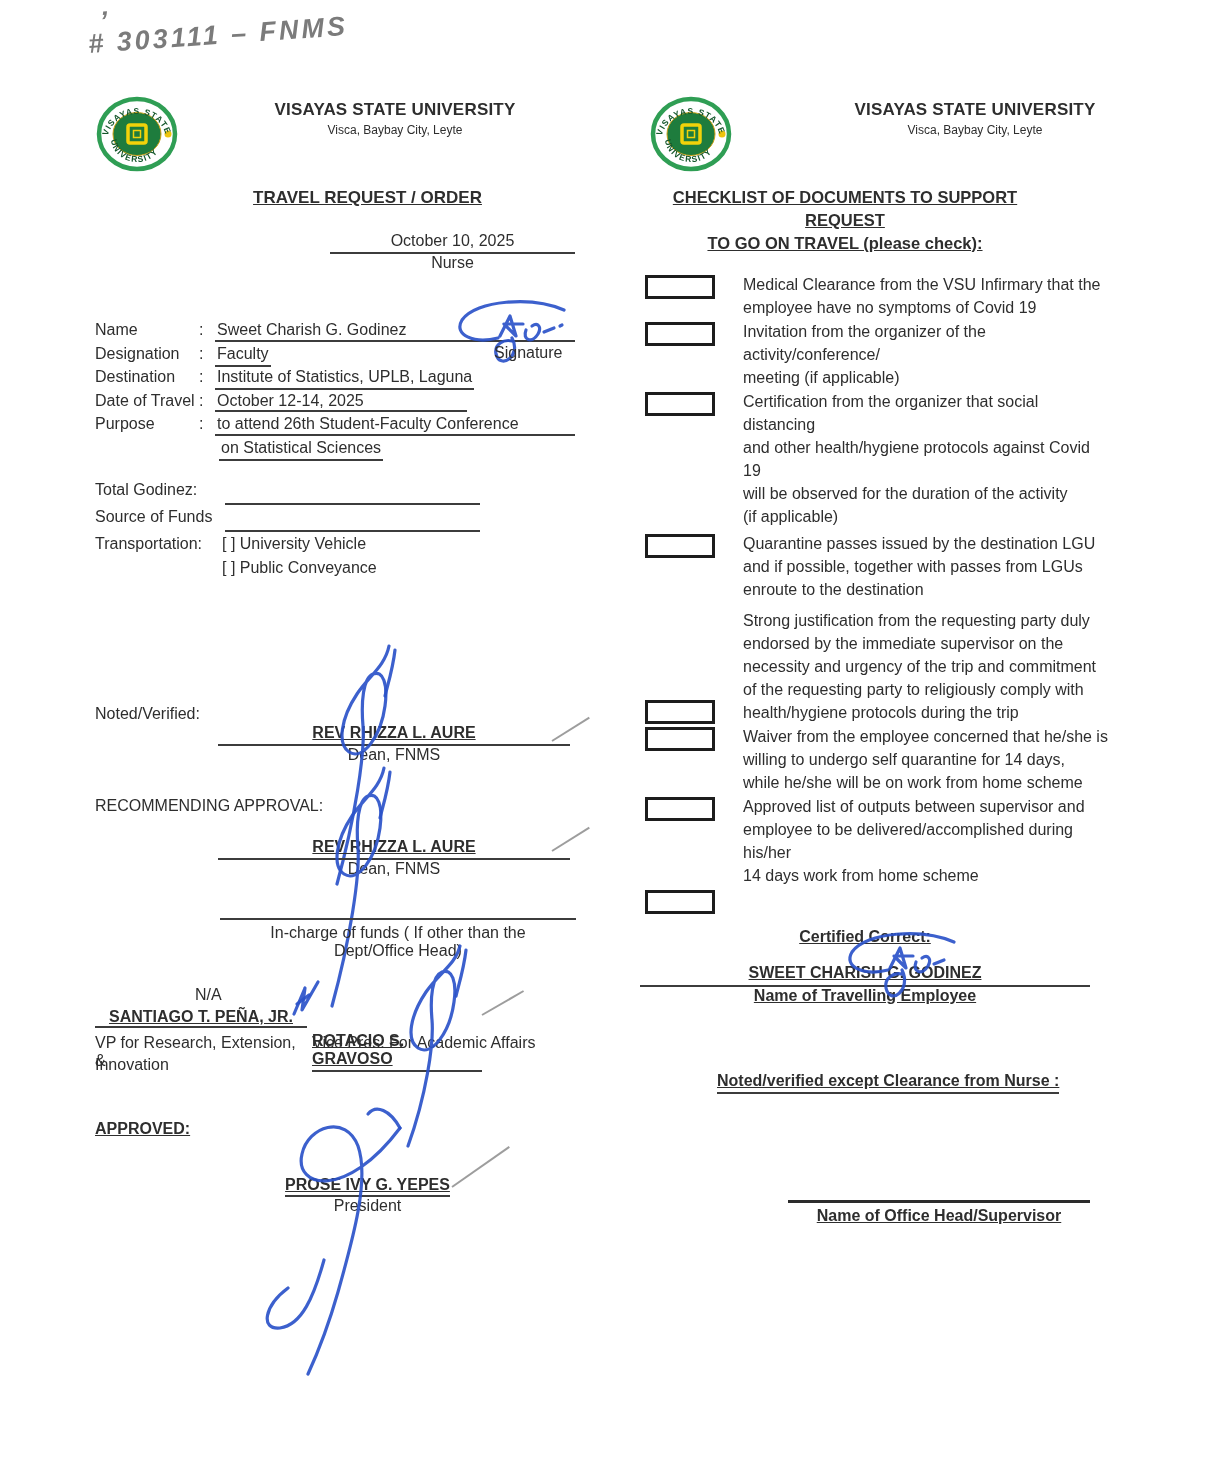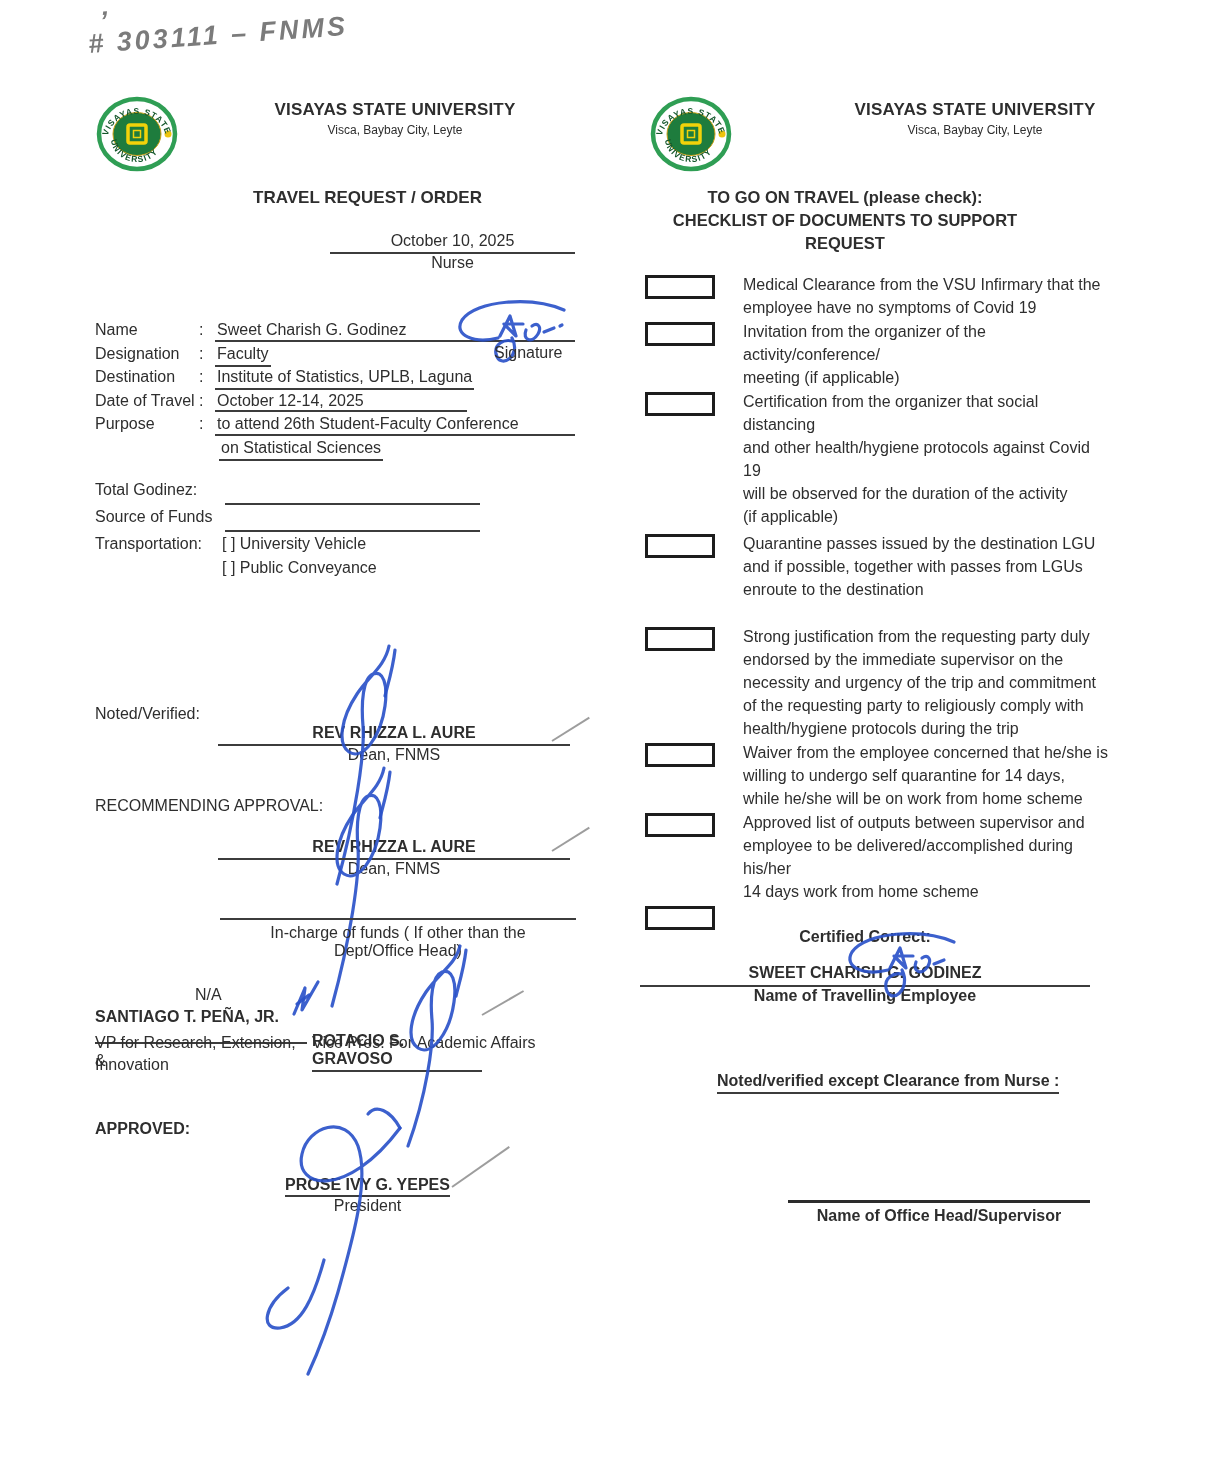--- a/index.html
+++ b/index.html
@@ -1,19 +1,19 @@
 <!DOCTYPE html>
 <html><head>
 <meta charset="utf-8">
 <style>
   html,body{margin:0;padding:0;background:#e8e8e8;}
   .page{position:relative;width:1222px;height:1466px;background:#ffffff;margin:0 auto;
         font-family:"Liberation Sans",sans-serif;color:#2e2e2e;font-size:16px;overflow:hidden;}
   .abs{position:absolute;}
-  .b{font-weight:bold;}
+  .b{font-weight:bold;text-decoration:underline;}
   .ctr{text-align:center;}
   .pencil{color:#7b7b7b;font-style:italic;font-weight:bold;letter-spacing:3px;
           transform:rotate(-4deg);font-size:27px;}
   .hdr-uni{font-weight:bold;font-size:17px;letter-spacing:.2px;}
   .hdr-addr{font-size:12px;margin-top:3px;}
   .rule{border-bottom:2px solid #3c3c3c;}
   .field-row{display:flex;line-height:23px;height:23.5px;}
   .f-label{width:104px;flex-shrink:0;}
   .f-colon{width:16px;flex-shrink:0;}
   .f-val{border-bottom:2px solid #3c3c3c;padding:0 2px;}
@@ -150,21 +150,21 @@
     </svg>
   </div>
   <div class="slash" style="left:552px;top:850px;width:44px;transform:rotate(-32deg);"></div>
 
   <div class="abs ctr" style="left:220px;top:918px;width:356px;border-top:2px solid #3c3c3c;padding-top:4px;">
     <div>In-charge of  funds ( If other than the</div>
     <div>Dept/Office Head)</div>
   </div>
 
   <div class="abs" style="left:195px;top:986px;">N/A</div>
-  <div class="abs b" style="left:95px;top:1008px;width:212px;border-bottom:2px solid #3c3c3c;padding-bottom:16px;">SANTIAGO T. PEÑA, JR.</div>
+  <div class="abs b" style="left:95px;top:1008px;width:212px;border-bottom:2px solid #3c3c3c;padding-bottom:0;text-align:center;">SANTIAGO T. PEÑA, JR.</div>
   <div class="abs b" style="left:312px;top:1032px;width:170px;border-bottom:2px solid #3c3c3c;padding-bottom:2px;">ROTACIO S. GRAVOSO</div>
   <div class="abs" style="left:95px;top:1034px;width:212px;">VP for Research, Extension,  &amp;</div>
   <div class="abs" style="left:312px;top:1034px;width:270px;">Vice Pres. For Academic Affairs</div>
   <div class="abs" style="left:95px;top:1056px;">Innovation</div>
   <div class="abs sig" style="left:290px;top:978px;">
     <svg width="32" height="46" viewBox="0 0 32 46">
       <path d="M4,36 L15,10 L12,32 L28,4"></path>
       <path d="M7,26 l12,-9"></path>
     </svg>
   </div>
@@ -207,22 +207,22 @@
       </text>
     </svg>
   </div>
 
   <div class="abs ctr" style="left:850px;top:100px;width:250px;">
     <div class="hdr-uni">VISAYAS STATE UNIVERSITY</div>
     <div class="hdr-addr">Visca, Baybay City, Leyte</div>
   </div>
 
   <div class="abs ctr b" style="left:640px;top:186px;width:410px;font-size:16.5px;line-height:23px;">
+    <div>CHECKLIST OF DOCUMENTS TO SUPPORT REQUEST</div>
     <div>TO GO ON TRAVEL (please check):</div>
-    <div>CHECKLIST OF DOCUMENTS TO SUPPORT REQUEST</div>
   </div>
 
   <div class="abs" style="left:645px;top:273px;width:465px;">
     <div class="chk-row">
       <div class="chk-box"></div>
       <div class="chk-text">Medical Clearance from the VSU Infirmary that the
 employee have no symptoms of Covid 19</div>
     </div>
     <div class="chk-row" style="margin-top:1px;">
       <div class="chk-box"></div>
@@ -235,21 +235,21 @@
 and other health/hygiene protocols against Covid 19
 will be observed for the duration of the activity
  (if applicable)</div>
     </div>
     <div class="chk-row" style="margin-top:4px;">
       <div class="chk-box"></div>
       <div class="chk-text">Quarantine passes issued by the destination LGU
 and if possible, together with passes from LGUs
 enroute to the destination</div>
     </div>
-    <div class="chk-row" style="margin-top:24px;">
+    <div class="chk-row" style="margin-top:8px;align-items:flex-end;">
       <div class="chk-box"></div>
       <div class="chk-text">Strong justification from the requesting party duly
 endorsed by the immediate supervisor on the
 necessity and urgency of the trip and commitment
 of the requesting party to religiously comply with
 health/hygiene protocols during the trip</div>
     </div>
     <div class="chk-row" style="margin-top:1px;">
       <div class="chk-box"></div>
       <div class="chk-text">Waiver from the employee concerned that he/she is

